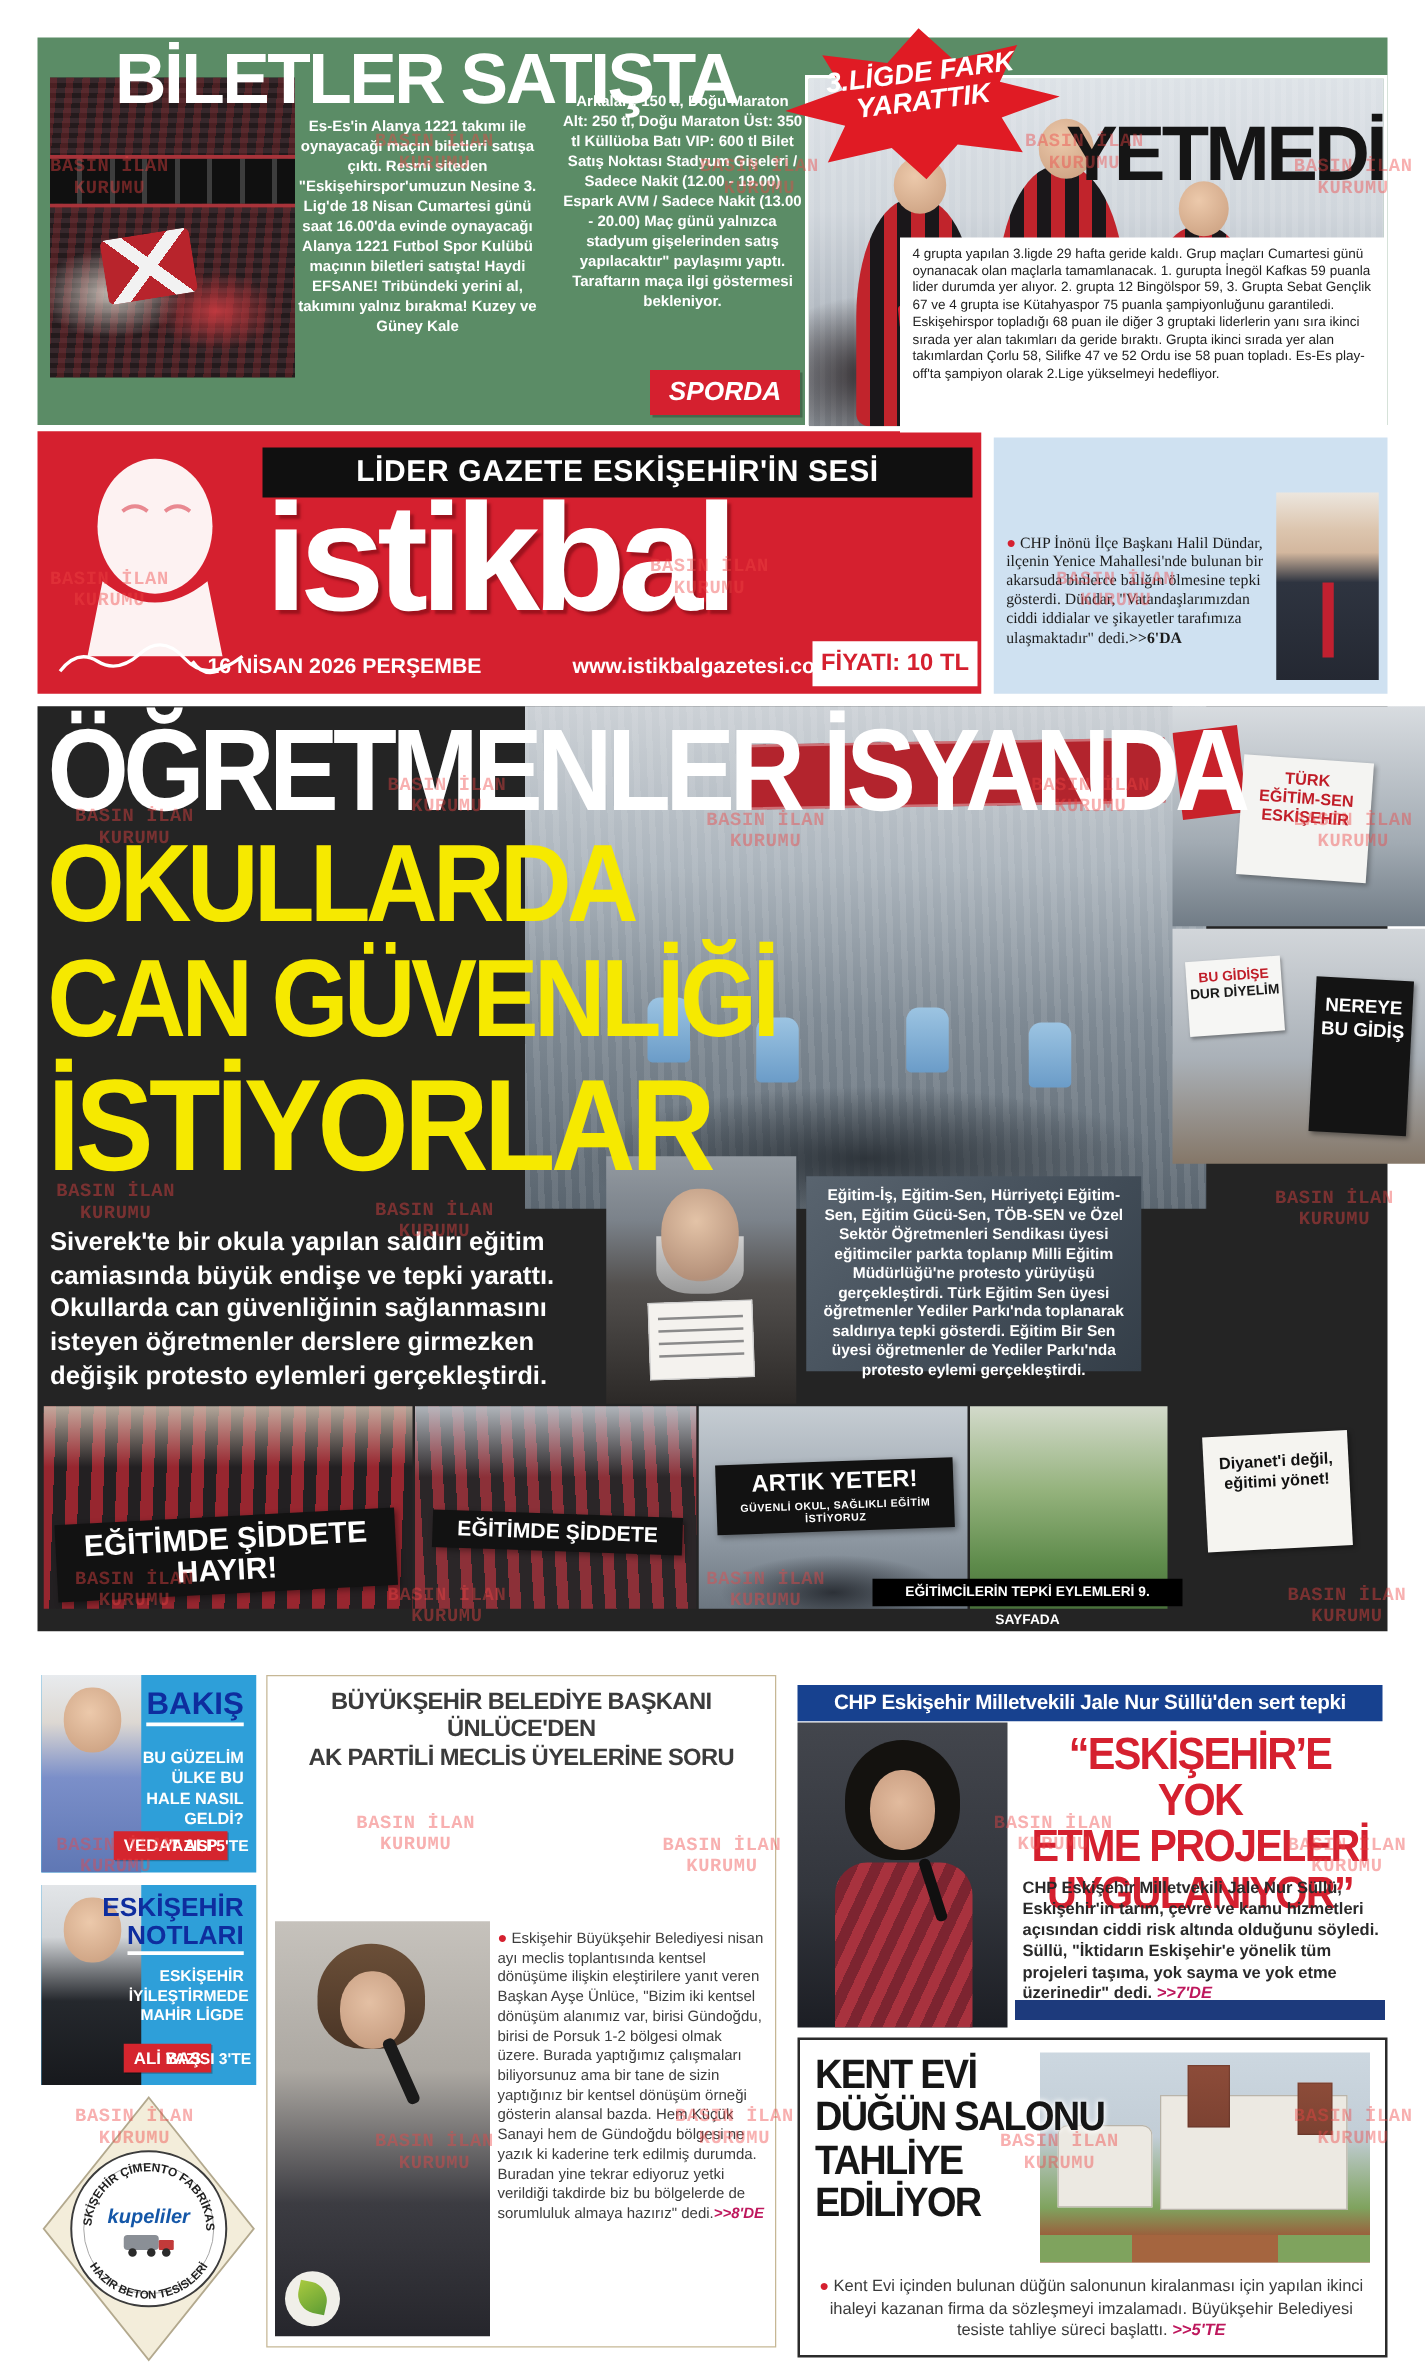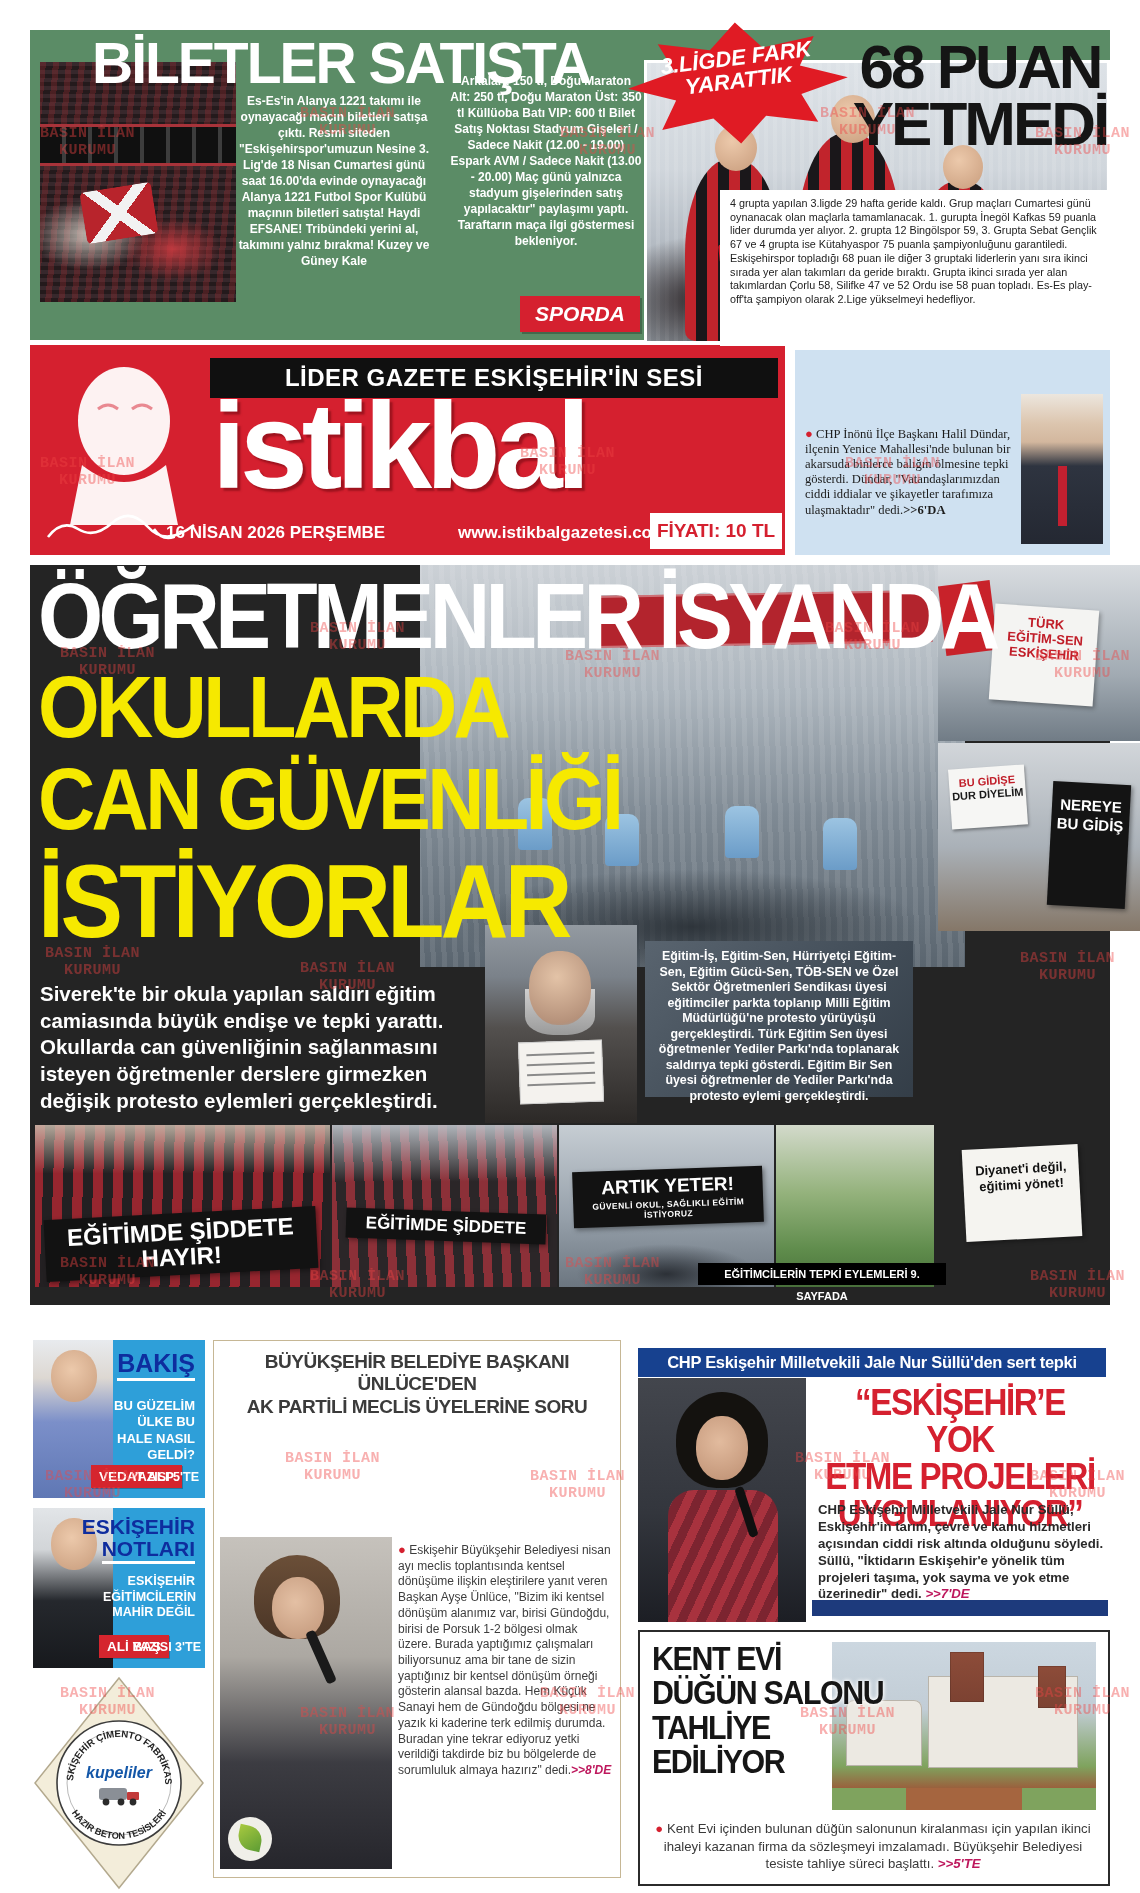--- a/index.html
+++ b/index.html
@@ -217,21 +217,21 @@
       <span class="eti" style="left:72px;top:180px;">ETİ</span>
     </div>
     <h1 class="sports-headline">BİLETLER SATIŞTA</h1>
     <p class="gcol" style="left:204px;top:64px;width:200px;">Es-Es'in Alanya 1221 takımı ile oynayacağı maçın biletleri satışa çıktı. Resmi siteden "Eskişehirspor'umuzun Nesine 3. Lig'de 18 Nisan Cumartesi günü saat 16.00'da evinde oynayacağı Alanya 1221 Futbol Spor Kulübü maçının biletleri satışta! Haydi EFSANE! Tribündeki yerini al, takımını yalnız bırakma! Kuzey ve Güney Kale</p>
     <p class="gcol" style="left:420px;top:44px;width:192px;">Arkaları: 150 tl, Doğu Maraton Alt: 250 tl, Doğu Maraton Üst: 350 tl Küllüoba Batı VIP: 600 tl Bilet Satış Noktası Stadyum Gişeleri / Sadece Nakit (12.00 - 19.00) Espark AVM / Sadece Nakit (13.00 - 20.00) Maç günü yalnızca stadyum gişelerinden satış yapılacaktır" paylaşımı yaptı. Taraftarın maça ilgi göstermesi bekleniyor.</p>
     <div class="sporda">SPORDA</div>
     <div class="puan-panel">
       <p>4 grupta yapılan 3.ligde 29 hafta geride kaldı. Grup maçları Cumartesi günü oynanacak olan maçlarla tamamlanacak. 1. gurupta İnegöl Kafkas 59 puanla lider durumda yer alıyor. 2. grupta 12 Bingölspor 59, 3. Grupta Sebat Gençlik 67 ve 4 grupta ise Kütahyaspor 75 puanla şampiyonluğunu garantiledi. Eskişehirspor topladığı 68 puan ile diğer 3 gruptaki liderlerin yanı sıra ikinci sırada yer alan takımları da geride bıraktı. Grupta ikinci sırada yer alan takımlardan Çorlu 58, Silifke 47 ve 52 Ordu ise 58 puan topladı. Es-Es play-off'ta şampiyon olarak 2.Lige yükselmeyi hedefliyor.</p>
     </div>
     <div class="puan-head">
-      <span>68 PUAN</span><br>
+      <br>
       <span>YETMEDİ</span>
     </div>
     <div class="burst">
       <svg width="220" height="126" viewBox="0 0 200 110">
         <polygon fill="#e01b24" points="200,55 157,68 171,94 124,86 100,110 76,86 29,94 43,68 0,55 43,42 29,16 76,24 100,0 124,24 171,16 157,42"></polygon>
       </svg>
       <div class="burst-text">
         <span>3.LİGDE FARK</span><br>
         <span>YARATTIK</span>
       </div>
@@ -334,21 +334,21 @@
   </aside>
 
   <aside class="colbox" style="top:1508px;height:160px;">
     <div class="colphoto notlarphoto">
         <div class="colface"></div>
       </div>
     <div class="coltitle" style="top:8px;font-size:21px;">
       <span>ESKİŞEHİR</span><br>
       <u>NOTLARI</u>
     </div>
-    <div class="colteaser" style="top:66px;width:92px;font-size:12.5px;">ESKİŞEHİR EĞİTİMCİLERİN MAHİR DEĞİL</div>
+    <div class="colteaser" style="top:66px;width:92px;font-size:12.5px;">ESKİŞEHİR İYİLEŞTİRMEDE MAHİR LİGDE</div>
     <div class="colname" style="left:66px;bottom:10px;">ALİ BAŞ</div>
     <div class="colref" style="right:4px;bottom:14px;">YAZISI 3'TE</div>
   </aside>
 
   <div class="adbox">
     <svg width="172" height="214" viewBox="0 0 172 214">
       <polygon points="86,2 170,107 86,212 2,107" fill="#f3edda" stroke="#b3a98e" stroke-width="1.5"></polygon>
       <circle cx="86" cy="107" r="62" fill="#ffffff" stroke="#3c3c3c" stroke-width="1.6"></circle>
       <circle cx="86" cy="107" r="52" fill="none" stroke="#9a9a9a" stroke-width=".7"></circle>
       <defs>

